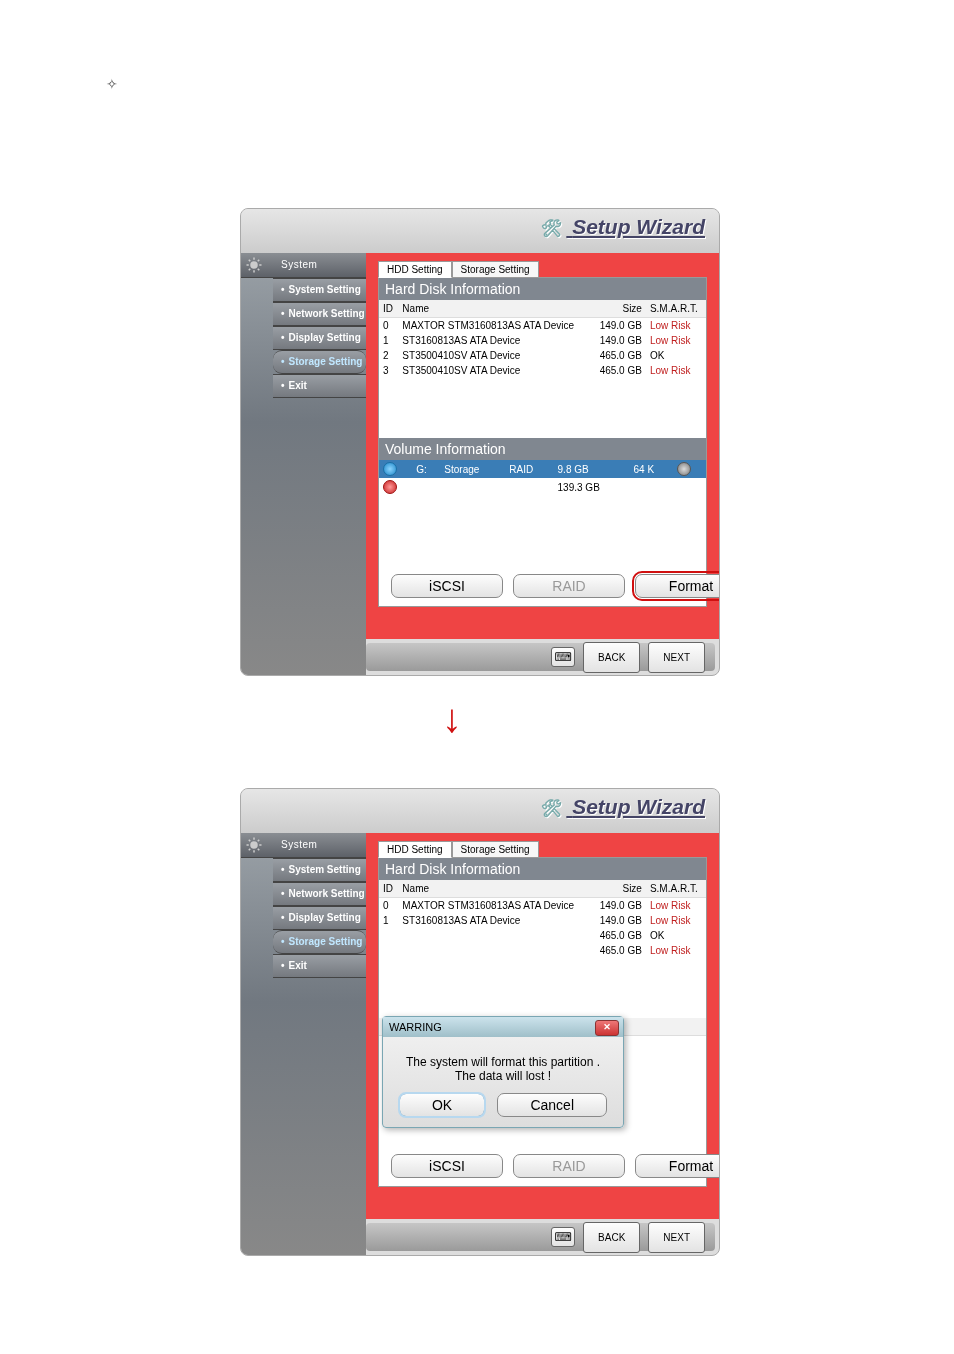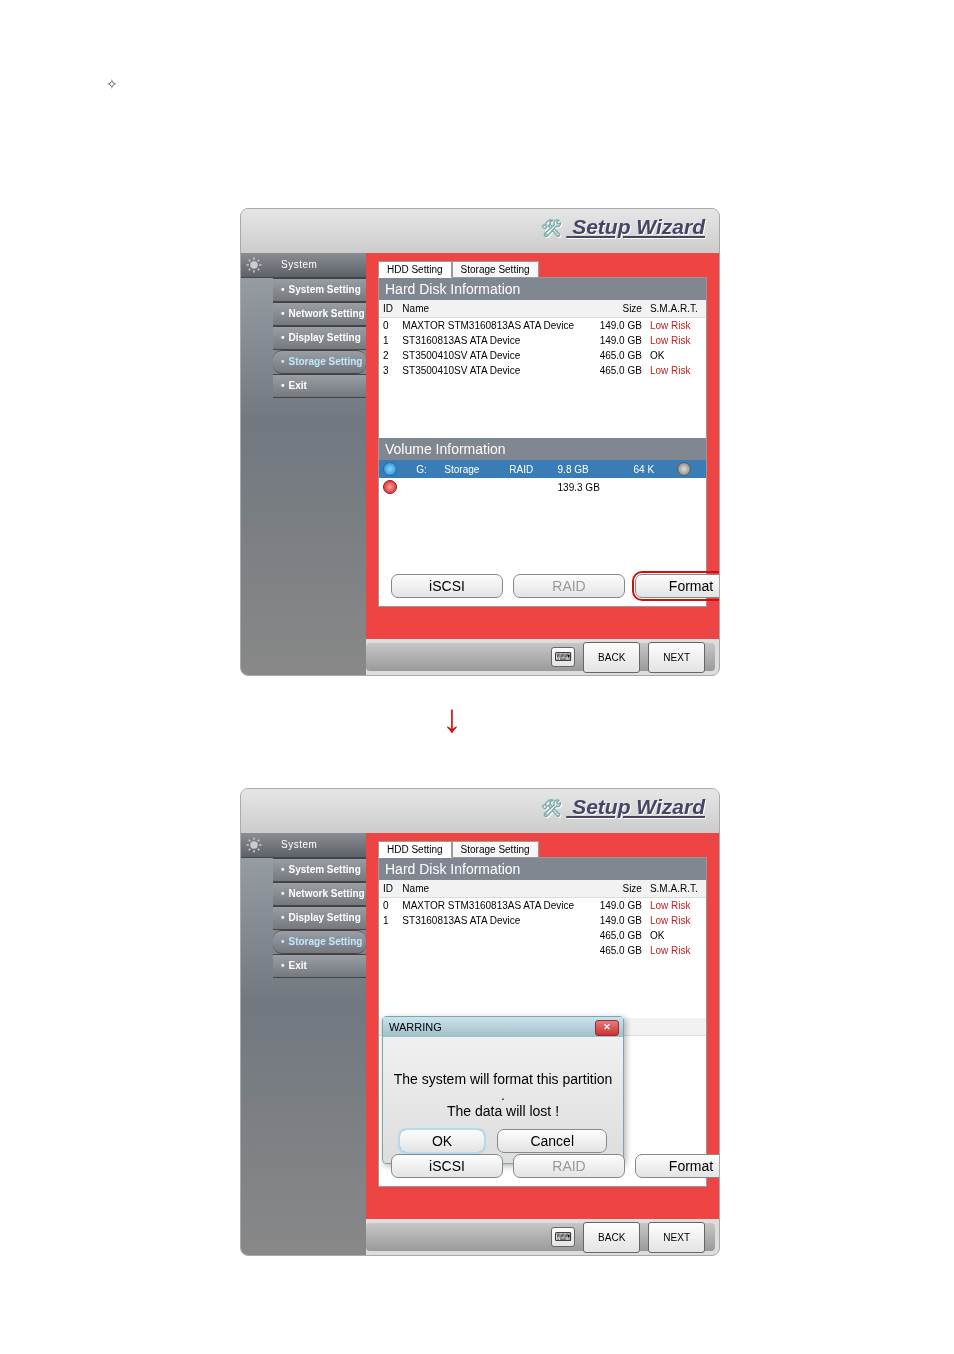--- a/index.html
+++ b/index.html
@@ -293,22 +293,22 @@
     border-radius: 3px;
     color: #fff;
     font-size: 9px;
     text-align: center;
     line-height: 13px;
     font-weight: bold;
     cursor: pointer;
   }
   .dialog-body {
     text-align: center;
-    padding: 34px 10px 8px 10px;
-    font-size: 14px;
+    padding: 18px 10px 8px 10px;
+    font-size: 12px;
   }
   .dialog-btns {
     text-align: center;
     padding: 6px 0 14px 0;
   }
   .dialog-btns .ui-btn { min-width: 48px; }
   .dialog-btns .ui-btn.primary { border: 1px solid #3d7aa5; outline: 2px solid #b7d8ef; outline-offset:-1px;}
   .vol-filler {
     height: 70px;
   }

